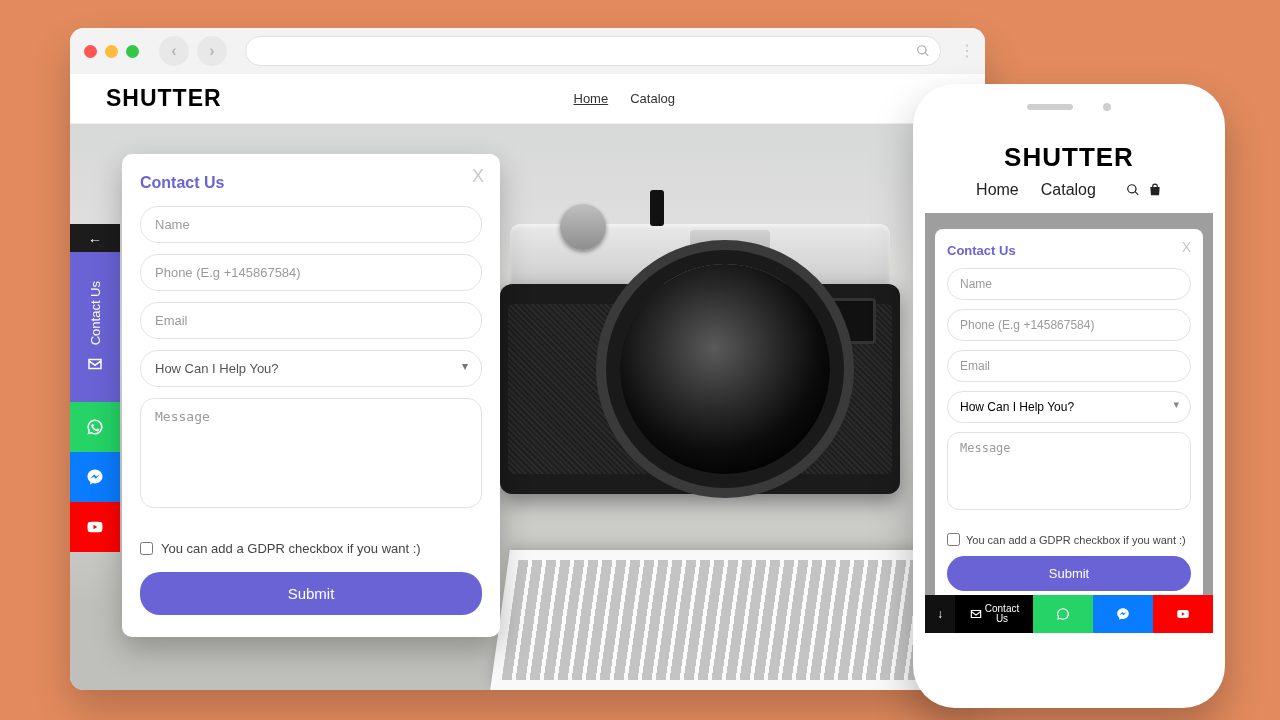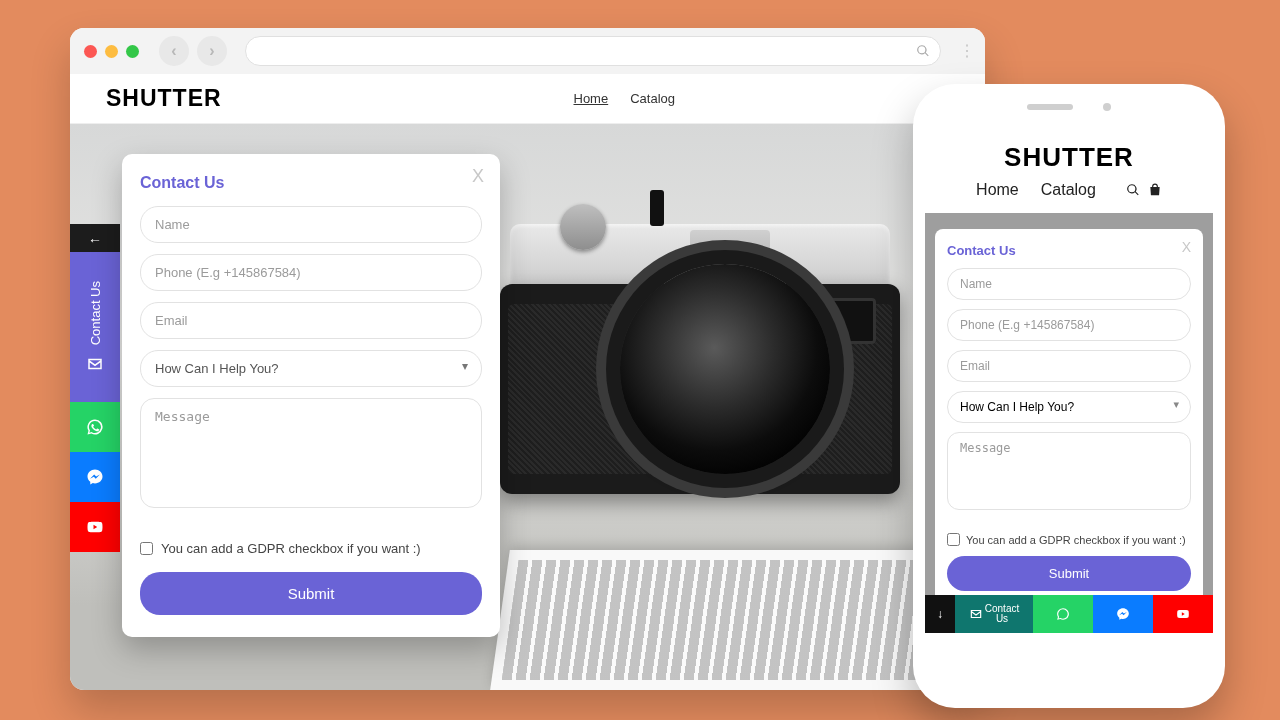--- a/index.html
+++ b/index.html
@@ -190,21 +190,21 @@
   .psel select{ appearance:none; width:100%; border:1px solid #e2e2e2; border-radius:16px; padding:8px 12px; font-size:12px; background:#fff; margin-bottom:9px;}
   .psel::after{content:"▾"; position:absolute; right:12px; top:7px; color:#888; font-size:11px; pointer-events:none;}
   textarea.pf{ height:78px; border-radius:12px; resize:none;}
   .pgdpr{ display:flex; align-items:center; gap:6px; font-size:11px; color:#444; margin:10px 0;}
   .psubmit{ width:100%; background:#6a63d6; color:#fff; border:none; border-radius:18px; padding:10px; font-size:13px;}
   .p-bottombar{
     position:absolute; bottom:0; left:0; right:0; height:38px; display:flex;
   }
   .pb{ flex:1; display:flex; align-items:center; justify-content:center; color:#fff; font-size:12px;}
   .pb.toggle2{ flex:0 0 30px; background:#111;}
-  .pb.cu2{ background:#0f766e; flex:1.3; gap:2px; font-size:10px; line-height:1;}
+  .pb.cu2{ background:#000000; flex:1.3; gap:2px; font-size:10px; line-height:1;}
   .pb.cu2 .t{ display:flex; flex-direction:column; align-items:center;}
 
   
   .ico{ width:18px; height:18px; fill:currentColor; }
   .ico-sm{ width:14px; height:14px; fill:currentColor;}
 </style>
 </head>
 <body>
 
 <div class="browser">

